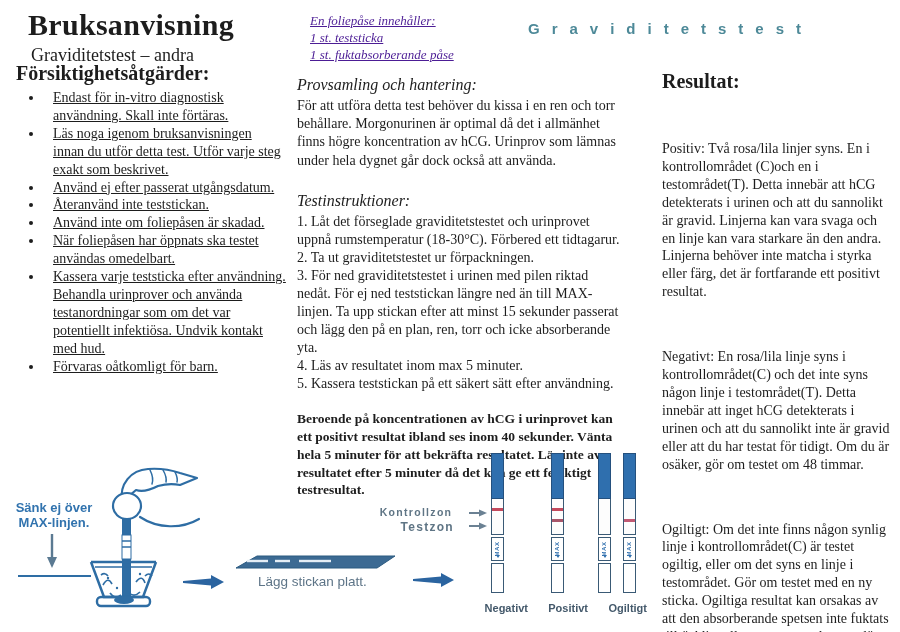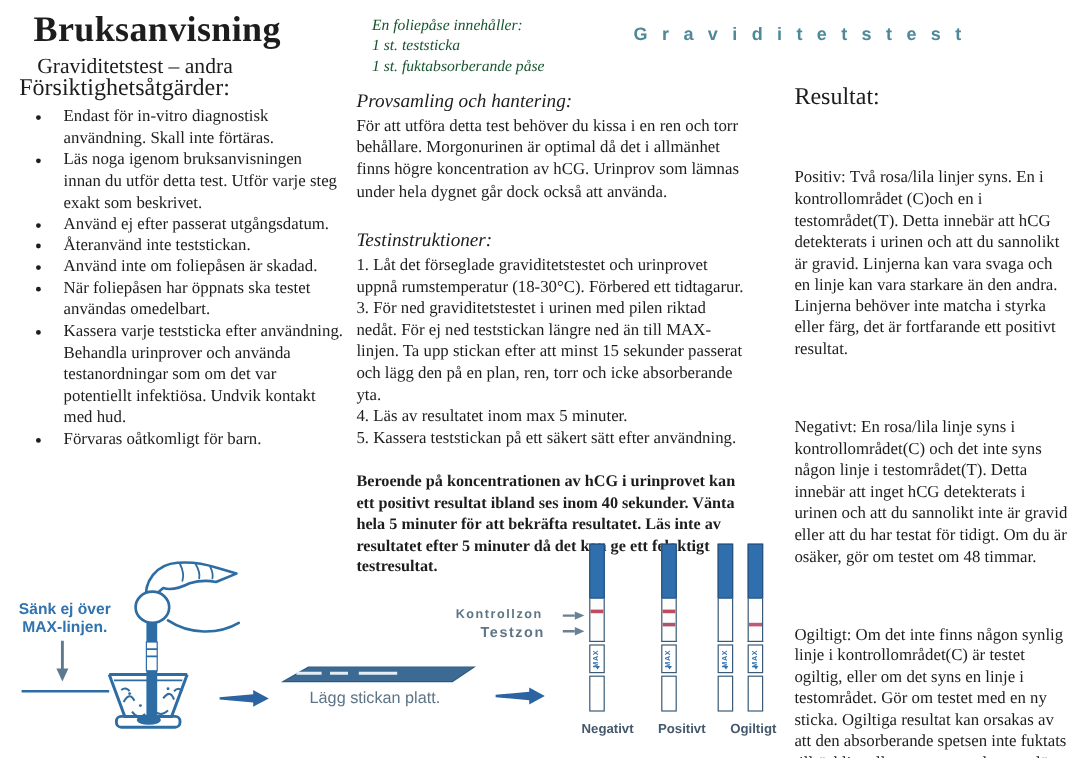--- a/index.html
+++ b/index.html
@@ -3,31 +3,31 @@
 <meta charset="utf-8">
 <style>
   * { margin:0; padding:0; box-sizing:border-box; }
   html,body { width:900px; height:632px; background:#ffffff; overflow:hidden; }
   body { position:relative; font-family:"Liberation Serif","DejaVu Serif",serif; color:#1d1d1d; }
   .abs { position:absolute; }
 
   
   #doc-title { left:28px; top:8px; font-size:30px; font-weight:bold; letter-spacing:.3px; }
   #doc-subtitle { left:31px; top:45px; font-size:18px; }
-  #pack-contents { left:310px; top:12px; font-size:13px; font-style:italic; line-height:1.32; color:#14532d; }
+  #pack-contents { left:310px; top:12px; font-size:13px; font-style:italic; line-height:1.32; color:#4c1d95;text-decoration:underline; }
   #brand { left:528px; top:20px; font-family:"Liberation Sans",sans-serif; font-size:15px; font-weight:600;
            letter-spacing:12px; color:#4d8998; white-space:nowrap; }
 
   
-  h2.sec { font-size:20px; font-weight:normal; margin:0 0 4px 0; }
+  h2.sec { font-size:20px; font-weight:bold; margin:0 0 4px 0; }
   h2.sec-light { font-size:16px; font-weight:normal; margin:0 0 3px 0;font-style:italic; }
   .bodytext { font-size:14px; line-height:1.3; }
 
   #col-precautions { left:16px; top:62px; width:270px; }
-  #col-precautions ul { margin-top:3px; padding-left:28px; }
+  #col-precautions ul { margin-top:3px; padding-left:28px;text-decoration:underline; }
   #col-precautions li { font-size:14px; line-height:1.28; padding-left:9px; }
 
   #col-middle { left:297px; top:76px; width:323px; }
   #col-middle .steps p { font-size:14px; line-height:1.29; }
   #col-middle .note { margin-top:17px; font-size:13.5px; font-weight:bold; line-height:1.32; }
   #sec-instructions { margin-top:22px; }
 
   #col-results { left:662px; top:70px; width:230px; }
   #col-results p { font-size:14px; line-height:1.28; margin-bottom:13px;margin-top:47px; }
 
@@ -85,20 +85,21 @@
 
 <div class="abs" id="col-middle">
   <div>
     <h2 class="sec-light">Provsamling och hantering:</h2>
     <p class="bodytext">För att utföra detta test behöver du kissa i en ren och torr behållare.  Morgonurinen är optimal då det i allmänhet finns högre koncentration av hCG. Urinprov som lämnas under hela dygnet går dock också att använda.</p>
   </div>
   <div id="sec-instructions">
     <h2 class="sec-light">Testinstruktioner:</h2>
     <div class="steps">
       <p>1. Låt det förseglade graviditetstestet och urinprovet uppnå rumstemperatur (18-30°C). Förbered ett tidtagarur.</p>
+      <p>2. Ta ut graviditetstestet ur förpackningen.</p>
       <p>3. För ned graviditetstestet i urinen med pilen riktad nedåt. För ej ned teststickan längre ned än till MAX-linjen. Ta upp stickan efter att minst 15 sekunder passerat och lägg den på en plan, ren, torr och icke absorberande yta.</p>
       <p>4. Läs av resultatet inom max 5 minuter.</p>
       <p>5. Kassera teststickan på ett säkert sätt efter användning.</p>
     </div>
     <p class="note">Beroende på koncentrationen av hCG i urinprovet kan ett positivt resultat ibland ses inom 40 sekunder. Vänta hela 5 minuter för att bekräfta resultatet. Läs inte av resultatet efter 5 minuter då det kan ge ett felaktigt testresultat.</p>
   </div>
 </div>
 
 <div class="abs" id="col-results">
   <h2 class="sec">Resultat:</h2>

